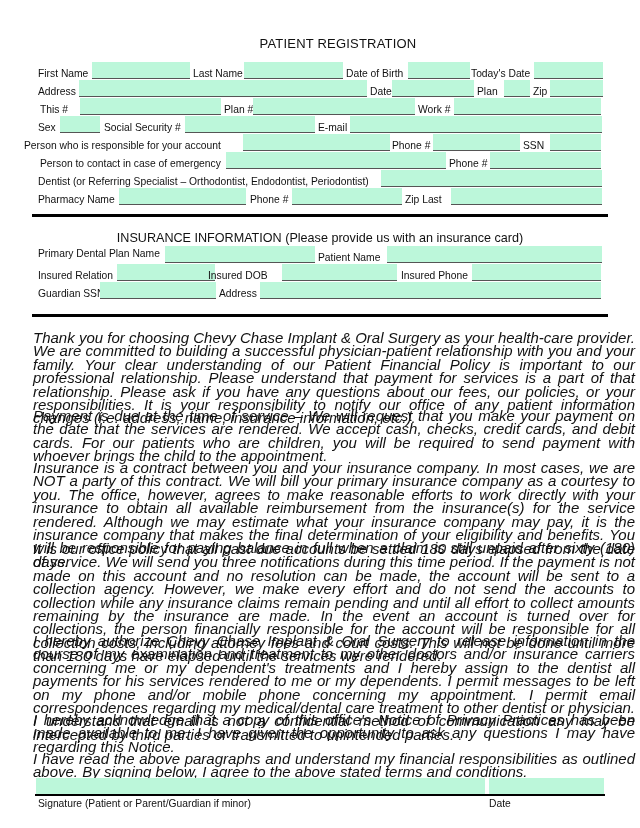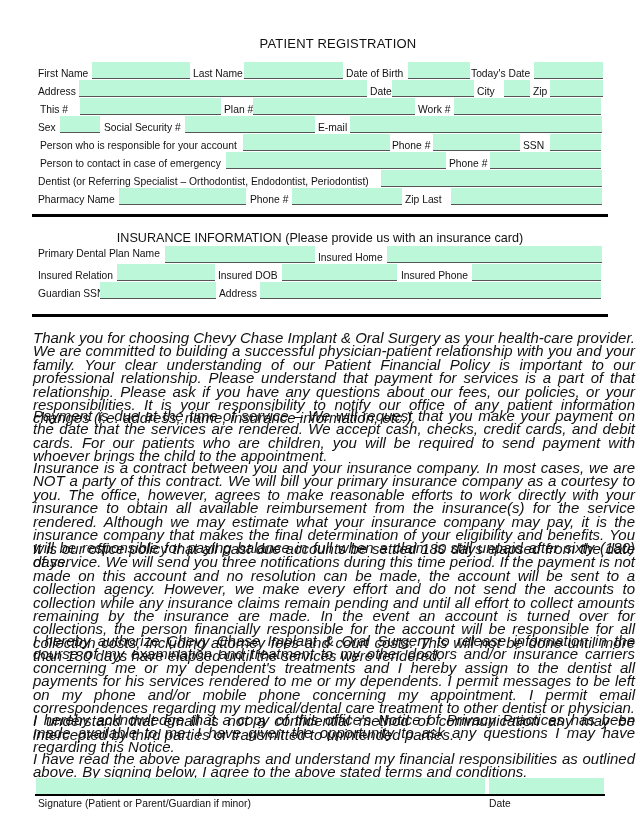--- a/index.html
+++ b/index.html
@@ -26,40 +26,40 @@
 <div class="abs fld" style="top:62px;left:244px;width:99px"></div>
 <div class="abs lbl" style="top:68px;left:346px">Date of Birth</div>
 <div class="abs fld" style="top:62px;left:408px;width:62px"></div>
 <div class="abs lbl" style="top:68px;left:471px">Today's Date</div>
 <div class="abs fld" style="top:62px;left:534px;width:69px"></div>
 
 <div class="abs lbl" style="top:86px;left:38px">Address</div>
 <div class="abs fld" style="top:80px;left:79px;width:288px"></div>
 <div class="abs lbl" style="top:86px;left:370px">Date</div>
 <div class="abs fld" style="top:80px;left:392px;width:82px"></div>
-<div class="abs lbl" style="top:86px;left:477px">City</div>
+<div class="abs lbl" style="top:86px;left:477px">Plan</div>
 <div class="abs fld" style="top:80px;left:504px;width:26px"></div>
 <div class="abs lbl" style="top:86px;left:533px">Zip</div>
 <div class="abs fld" style="top:80px;left:550px;width:53px"></div>
 
 <div class="abs lbl" style="top:104px;left:40px">This #</div>
 <div class="abs fld" style="top:98px;left:80px;width:141px"></div>
 <div class="abs lbl" style="top:104px;left:224px">Plan #</div>
 <div class="abs fld" style="top:98px;left:253px;width:162px"></div>
 <div class="abs lbl" style="top:104px;left:418px">Work #</div>
 <div class="abs fld" style="top:98px;left:454px;width:147px"></div>
 
 <div class="abs lbl" style="top:122px;left:38px">Sex</div>
 <div class="abs fld" style="top:116px;left:60px;width:40px"></div>
 <div class="abs lbl" style="top:122px;left:104px">Social Security #</div>
 <div class="abs fld" style="top:116px;left:185px;width:130px"></div>
 <div class="abs lbl" style="top:122px;left:318px">E-mail</div>
 <div class="abs fld" style="top:116px;left:350px;width:252px"></div>
 
-<div class="abs lbl" style="top:140px;left:40px">Person who is responsible for your account</div>
+<div class="abs lbl" style="top:140px;left:24px">Person who is responsible for your account</div>
 <div class="abs fld" style="top:134px;left:243px;width:147px"></div>
 <div class="abs lbl" style="top:140px;left:392px">Phone #</div>
 <div class="abs fld" style="top:134px;left:433px;width:87px"></div>
 <div class="abs lbl" style="top:140px;left:523px">SSN</div>
 <div class="abs fld" style="top:134px;left:550px;width:51px"></div>
 
 <div class="abs lbl" style="top:158px;left:40px">Person to contact in case of emergency</div>
 <div class="abs fld" style="top:152px;left:226px;width:220px"></div>
 <div class="abs lbl" style="top:158px;left:449px">Phone #</div>
 <div class="abs fld" style="top:152px;left:490px;width:111px"></div>
@@ -73,26 +73,26 @@
 <div class="abs fld" style="top:188px;left:292px;width:110px"></div>
 <div class="abs lbl" style="top:194px;left:405px">Zip Last</div>
 <div class="abs fld" style="top:188px;left:451px;width:151px"></div>
 
 <div class="abs rule" style="top:214px"></div>
 
 <div class="abs ins-title">INSURANCE INFORMATION (Please provide us with an insurance card)</div>
 
 <div class="abs lbl" style="top:248px;left:38px">Primary Dental Plan Name</div>
 <div class="abs fld" style="top:246px;left:165px;width:150px"></div>
-<div class="abs lbl" style="top:252px;left:318px">Insured Home</div>
+<div class="abs lbl" style="top:252px;left:318px">Patient Name</div>
 <div class="abs fld" style="top:246px;left:387px;width:215px"></div>
 
 <div class="abs lbl" style="top:270px;left:38px">Insured Relation</div>
 <div class="abs fld" style="top:264px;left:117px;width:98px"></div>
-<div class="abs lbl" style="top:270px;left:218px">Insured DOB</div>
+<div class="abs lbl" style="top:270px;left:208px">Insured DOB</div>
 <div class="abs fld" style="top:264px;left:282px;width:115px"></div>
 <div class="abs lbl" style="top:270px;left:401px">Insured Phone</div>
 <div class="abs fld" style="top:264px;left:472px;width:129px"></div>
 
 <div class="abs lbl" style="top:288px;left:38px">Guardian SSN</div>
 <div class="abs fld" style="top:282px;left:100px;width:116px"></div>
 <div class="abs lbl" style="top:288px;left:219px">Address</div>
 <div class="abs fld" style="top:282px;left:260px;width:341px"></div>
 
 <div class="abs rule" style="top:314px"></div>

